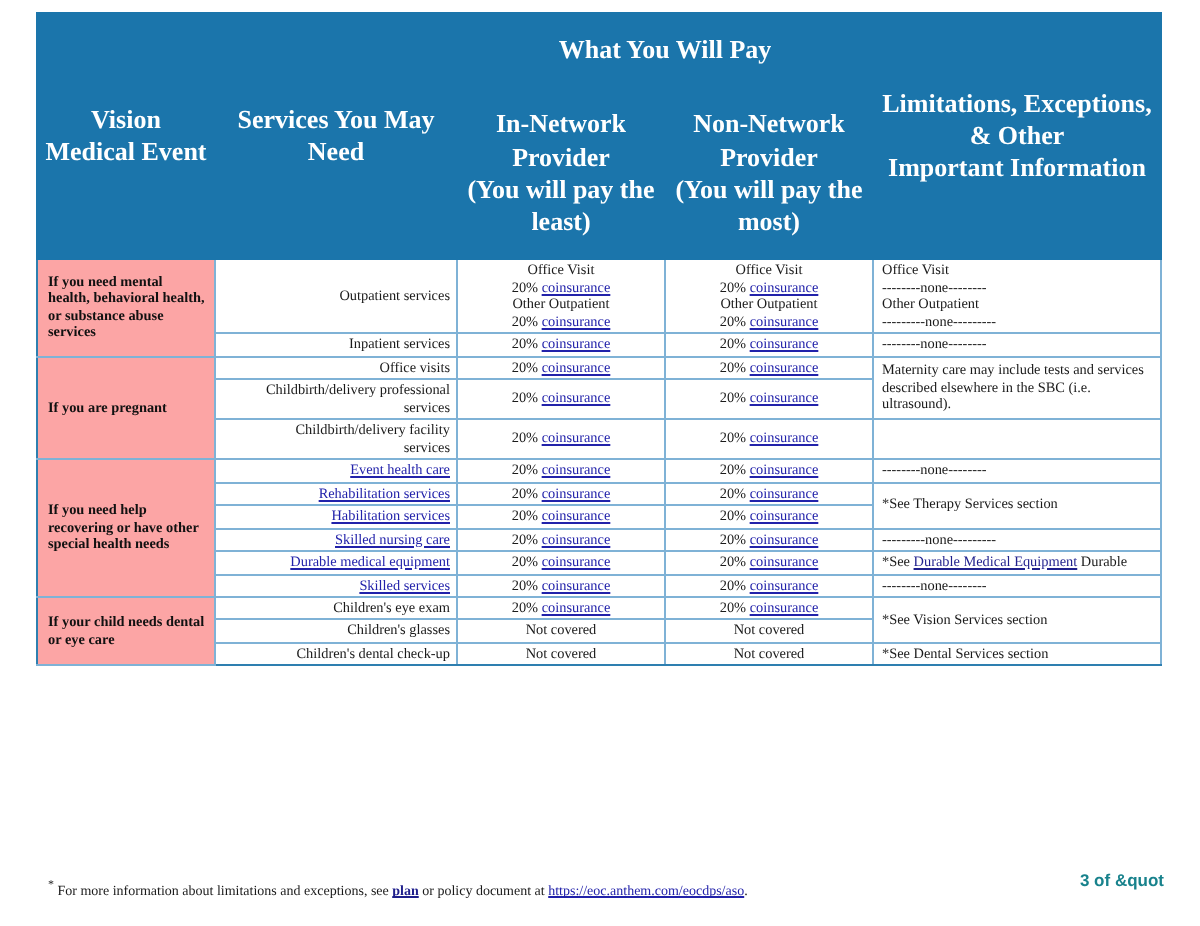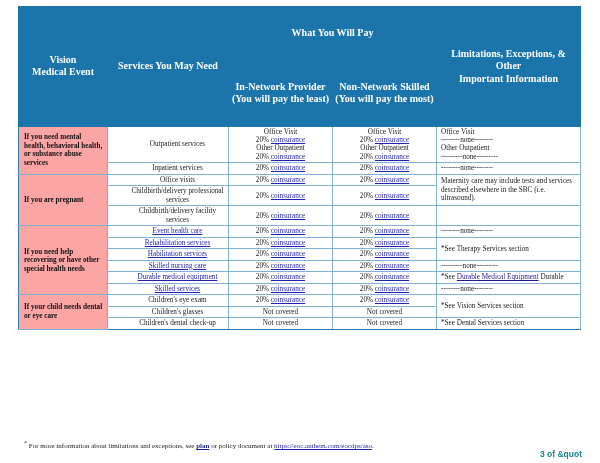--- a/index.html
+++ b/index.html
@@ -41,40 +41,40 @@
     background: #ffffff;
   }
 
   
   .sbc-table thead th {
     background: #1b75ab;
     color: #ffffff;
     font-weight: bold;
     text-align: center;
     border: 0.6px solid #1b75ab;
-    padding: 20px 2px;
-    font-size: 10px;
+    padding: 10px 2px;
+    font-size: 13px;
     line-height: 1.25;
   }
   .hdr-sub { border-top: 0.6px solid #ffffff !important; }
 
   
   td.event {
     background: #fca5a5;
     font-weight: bold;
     text-align: left;
     padding-left: 5px;
     color: #111;
     border-left: 1.1px solid #2e7fb0;
   }
   
   tr.group-start > td { border-top: 1.1px solid #2e7fb0; }
   tr.last-row > td { border-bottom: 1.1px solid #2e7fb0; }
 
-  td.service { text-align: center; padding-left: 22px; margin-left: 28px; }
+  td.service { text-align: right; padding-left: 22px; margin-left: 28px; }
   td.pay { text-align: center; }
   td.limit { text-align: left; padding-left: 4px; }
 
   
   col.c-event   { width: 89px; }
   col.c-service { width: 121px; }
   col.c-in      { width: 104px; }
   col.c-non     { width: 104px; }
   col.c-limit   { width: 144px; }
 
@@ -95,21 +95,21 @@
     font-size: 7px;
     line-height: 1.2;
     color: #1a1a1a;
   }
   .footnote .star { vertical-align: super; font-size: 6px; }
   .footnote b { font-weight: bold; color: #1f1f8c; text-decoration: underline; }
 
   .pagenum {
     position: absolute;
     right: 18px;
-    top: 449px;
+    top: 435px;
     font-family: "Liberation Sans", sans-serif;
     font-size: 8.5px;
     font-weight: bold;
     color: #18828c;
   }
 </style>
 </head>
 <body>
 
 <div class="page">
@@ -134,21 +134,21 @@
           <span>Limitations, Exceptions, &amp; Other</span><br>
           <span>Important Information</span>
         </th>
       </tr>
       <tr>
         <th class="hdr-sub">
           <span>In-Network Provider</span><br>
           <span>(You will pay the least)</span>
         </th>
         <th class="hdr-sub">
-          <span>Non-Network Skilled</span><br>
+          <span>Non-Network Provider</span><br>
           <span>(You will pay the most)</span>
         </th>
       </tr>
     </thead>
     <tbody id="tbody">
         <tr class="group-start">
           <td class="event" rowspan="2">If you need mental health, behavioral health, or substance abuse services</td>
           <td class="service">Outpatient services</td>
           <td class="pay">
             <div>Office Visit</div>

